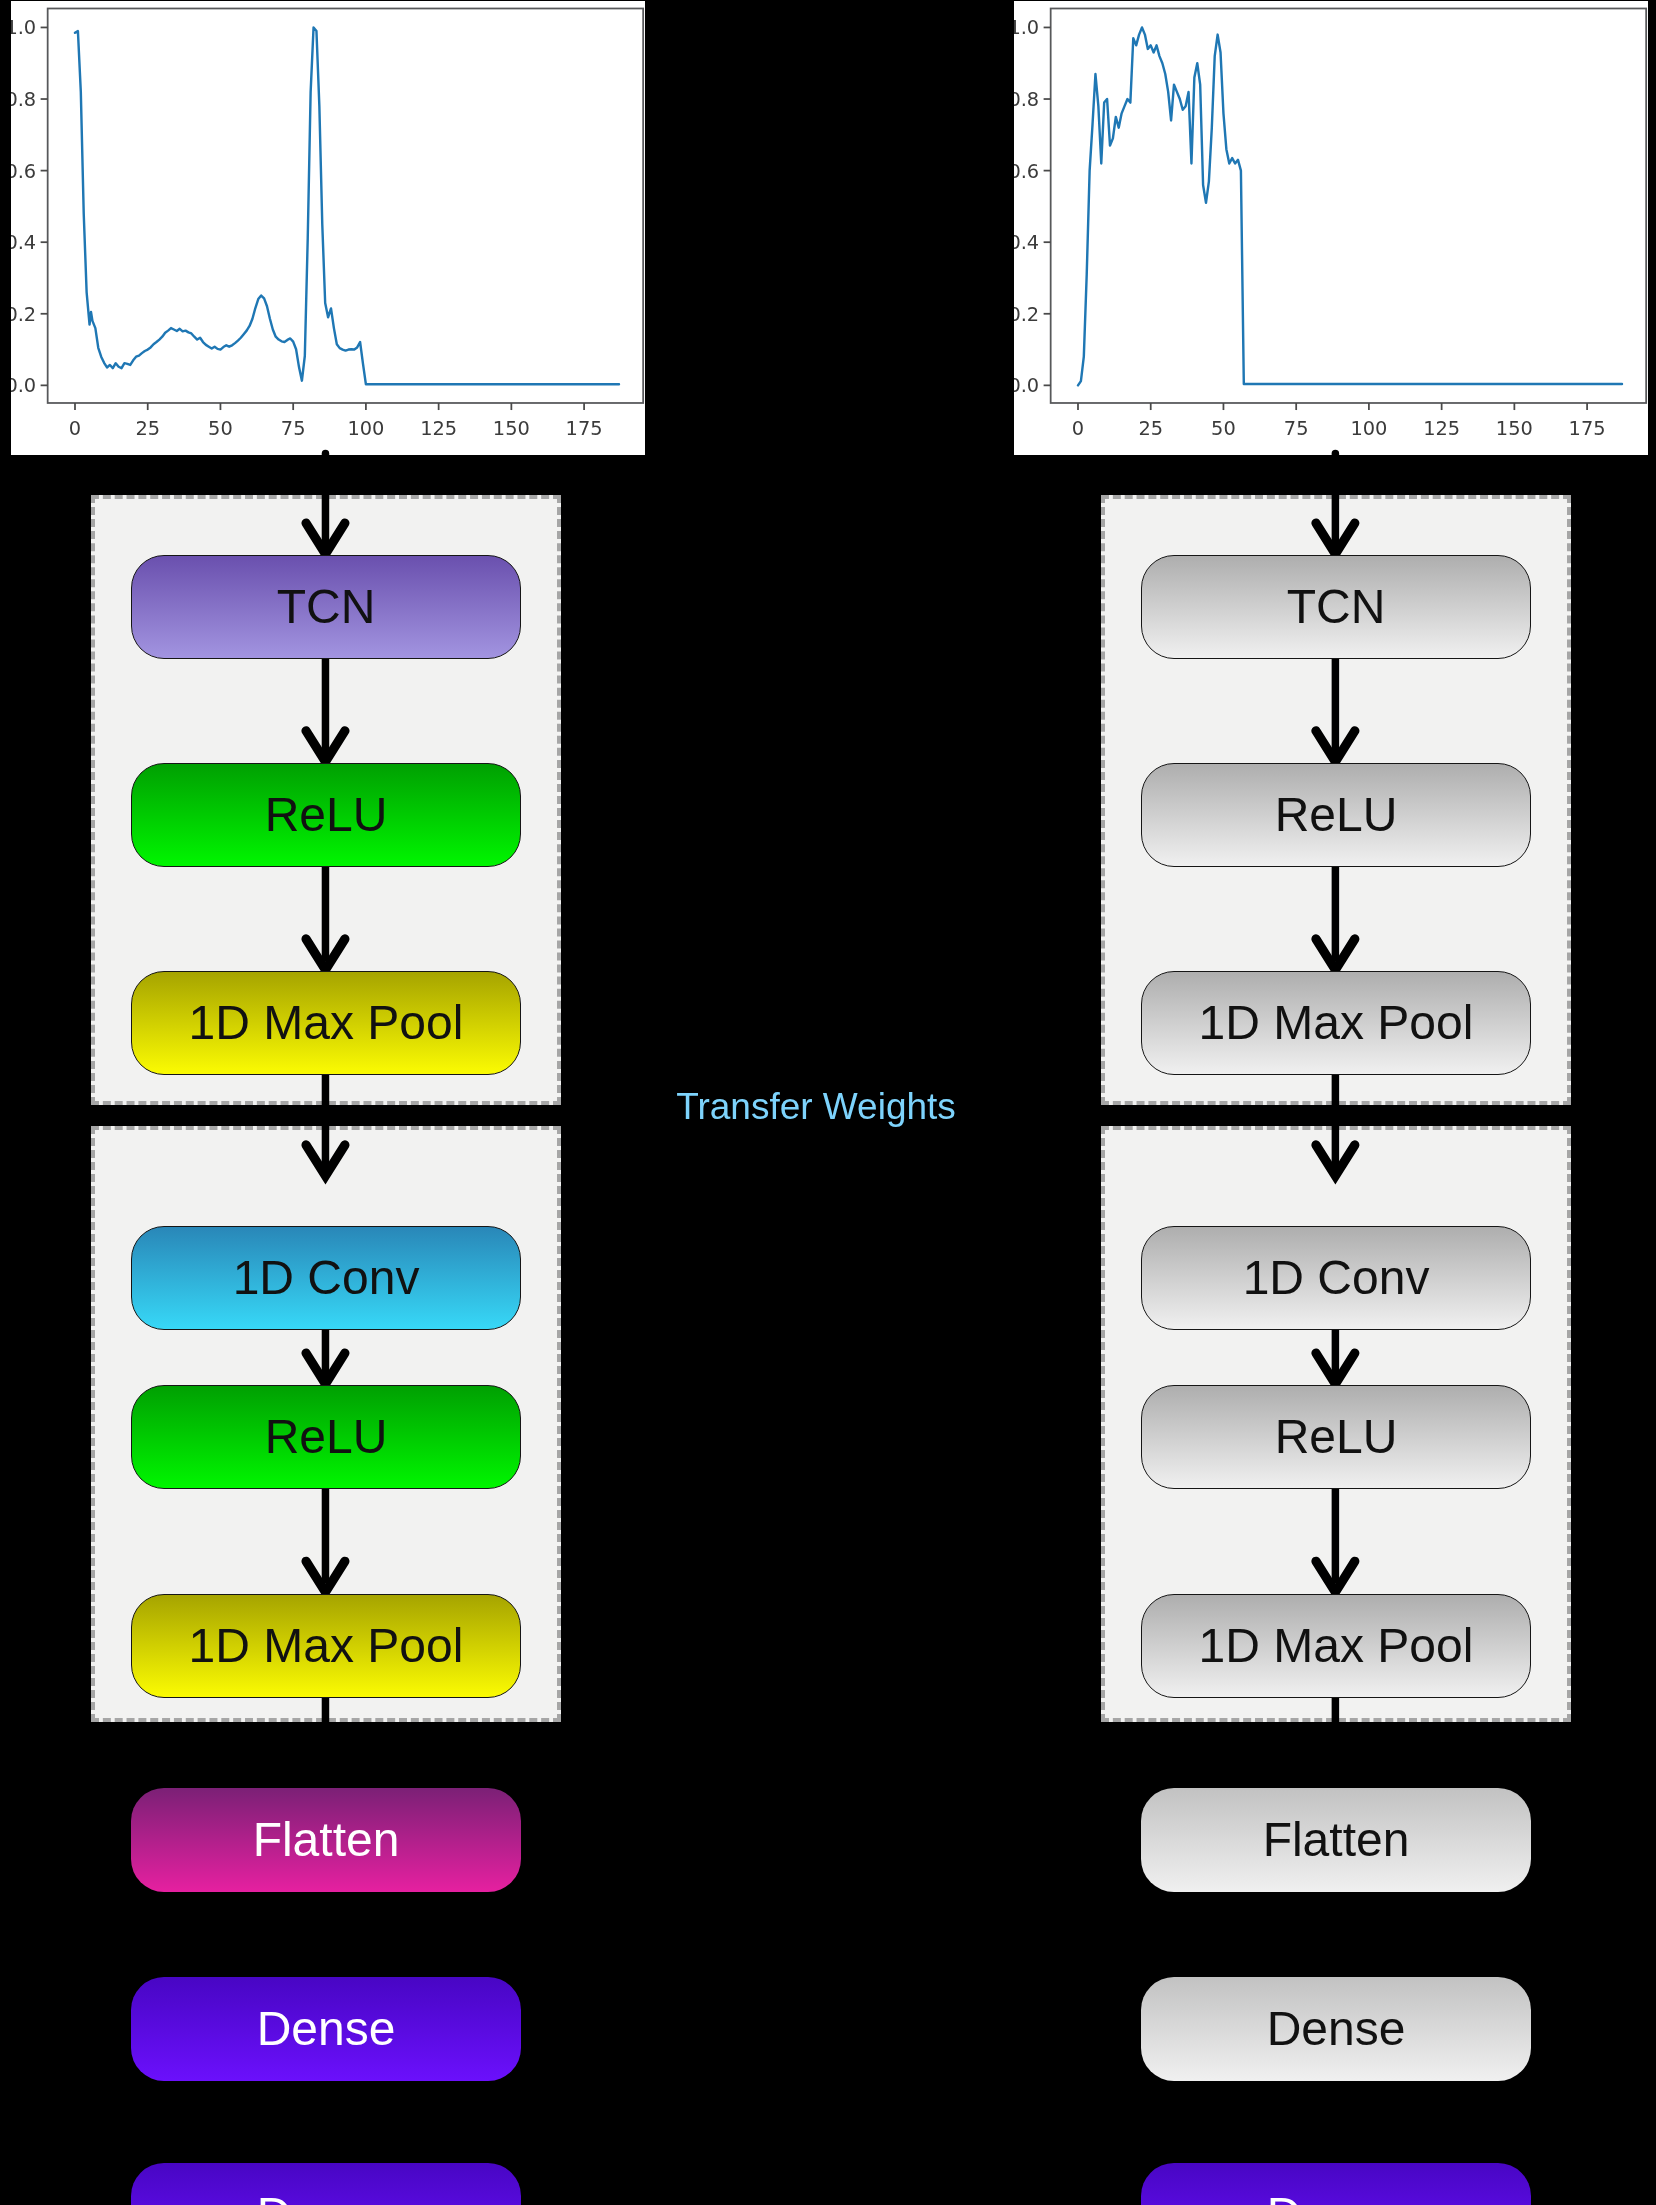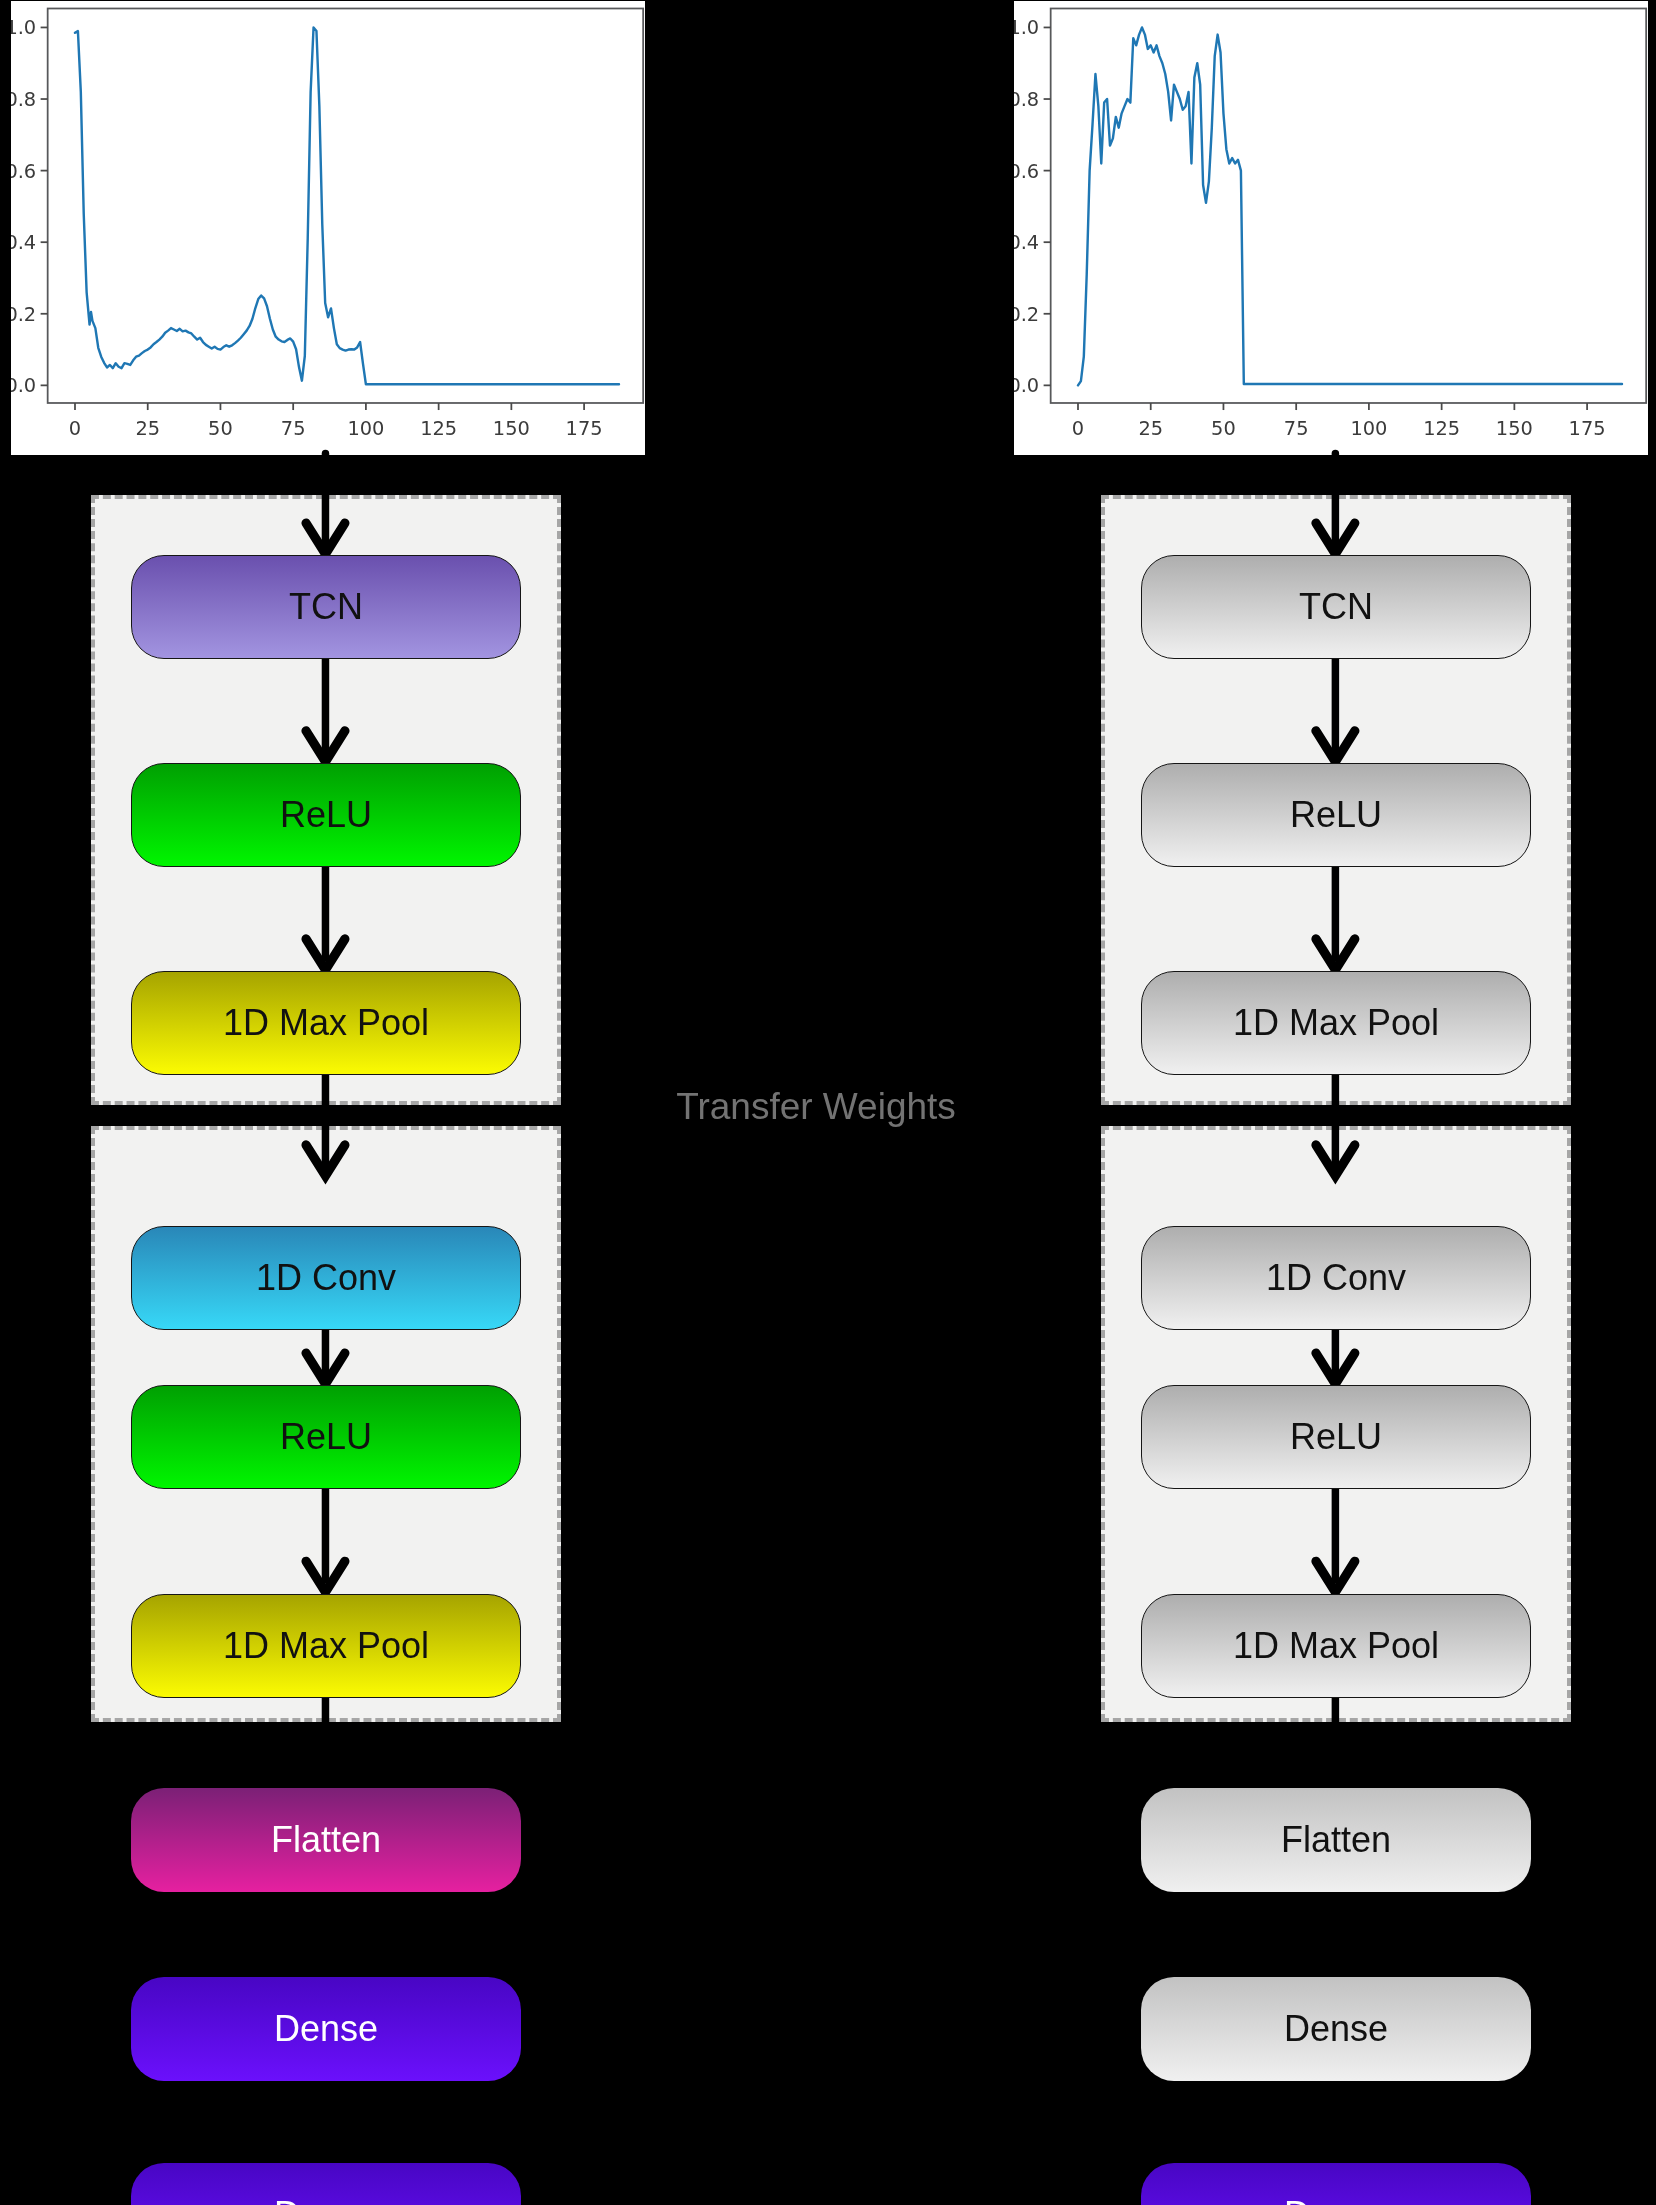--- a/index.html
+++ b/index.html
@@ -19,32 +19,32 @@
   #box-l2{left:91px;top:1126px;height:596px;}
   #box-r1{left:1101px;top:495px;height:610px;}
   #box-r2{left:1101px;top:1126px;height:596px;}
 
   
   #arrows-svg{position:absolute;left:0;top:0;}
 
   
   .block{position:absolute;width:390px;height:104px;border-radius:33px;
          display:flex;align-items:center;justify-content:center;
-         font-family:"Liberation Sans",sans-serif;font-size:36px;line-height:1;
+         font-family:"Liberation Sans",sans-serif;font-size:48px;line-height:1;
          box-sizing:border-box;}
   .block.bordered{border:1.8px solid #161616;}
   .col-l{left:131px;}
   .col-r{left:1141px;}
   .r1{top:555px}.r2{top:763px}.r3{top:971px}
   .r4{top:1226px}.r5{top:1385px}.r6{top:1594px}
   .r7{top:1788px}.r8{top:1977px}.r9{top:2163px}
 
   
   #transfer-label{position:absolute;left:644px;top:1086px;width:344px;
-                  text-align:center;color:#737373;font-size:37px;
+                  text-align:center;color:#7dd3fc;font-size:37px;
                   font-family:"Liberation Sans",sans-serif;}
 </style>
 </head>
 <body>
 
 <div class="stage">
 
   <div class="plot" id="plot-left">
       <svg width="634" height="454" viewBox="0 0 1438 1030">
         <rect x="83" y="17" width="1351" height="895" fill="none" stroke="#57585a" stroke-width="4"></rect>

